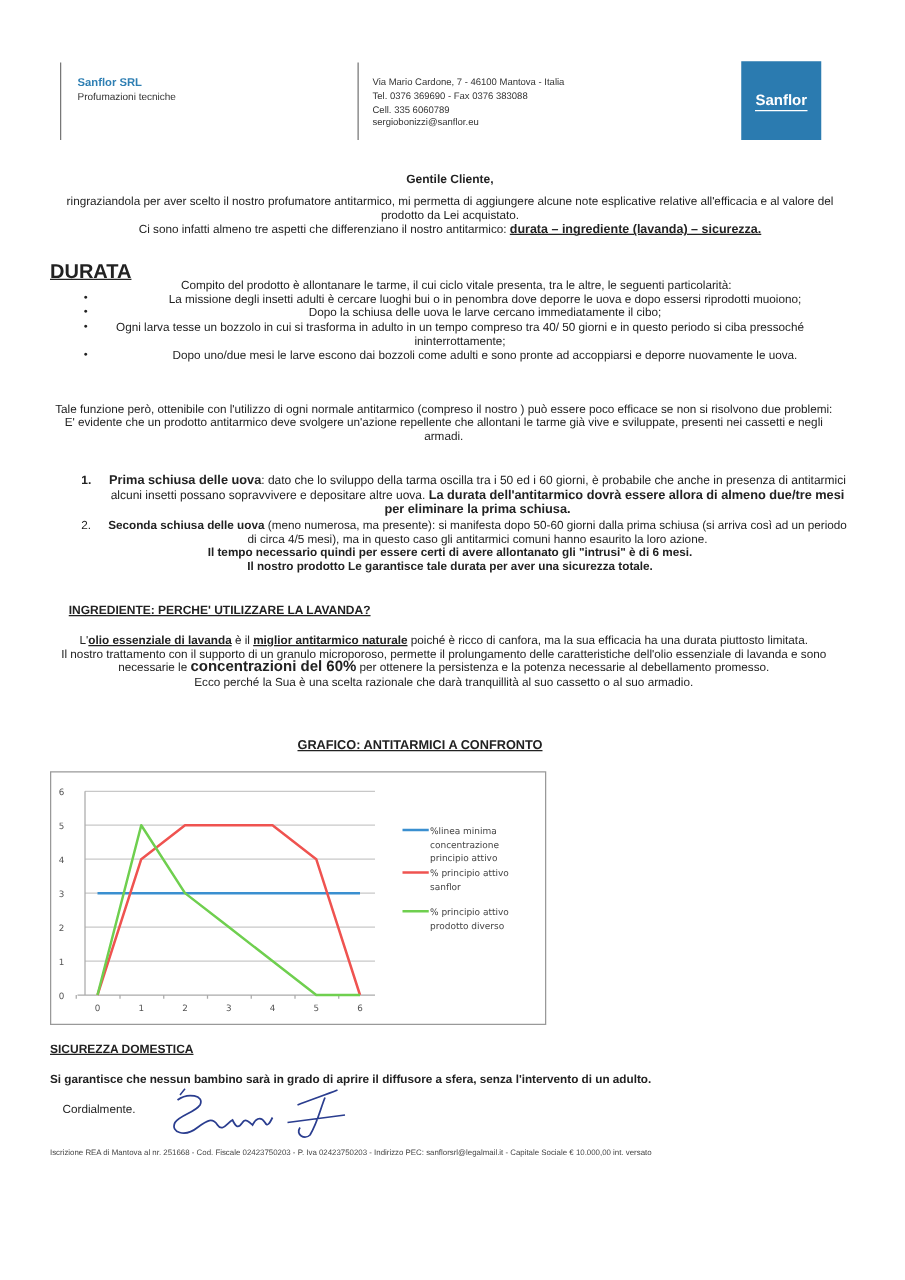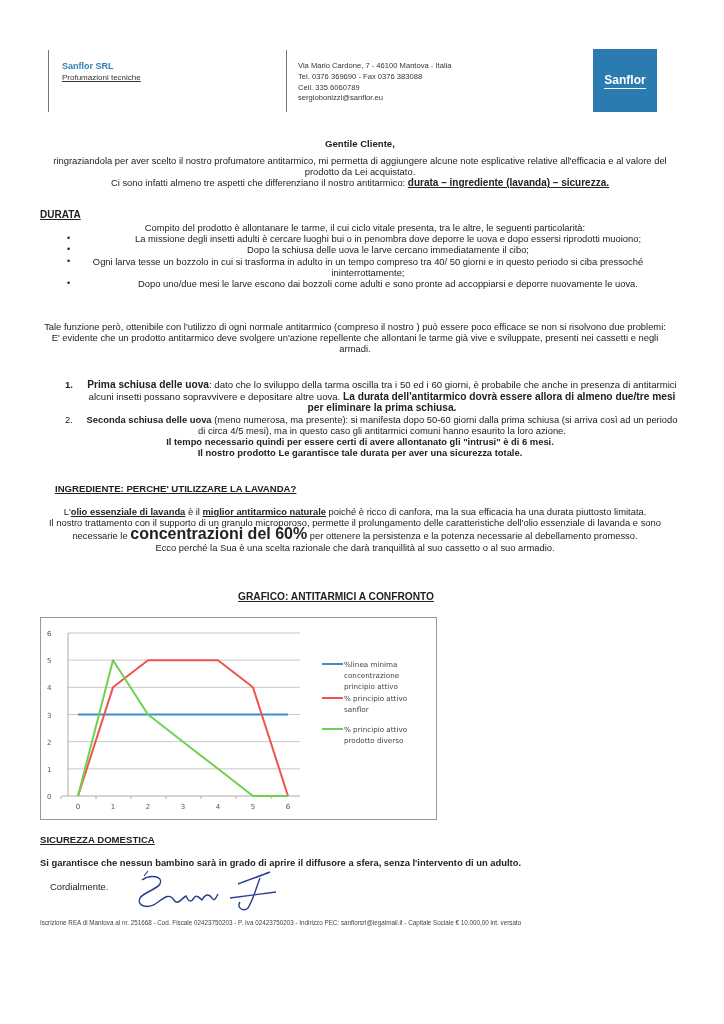--- a/index.html
+++ b/index.html
@@ -1,28 +1,28 @@
 <!DOCTYPE html>
 <html><head>
 <meta charset="utf-8">
 <style>
   html,body{margin:0;padding:0;background:#fff;}
   body{width:724px;height:1024px;position:relative;overflow:hidden;font-family:"Liberation Sans",sans-serif;color:#222;}
   .abs{position:absolute;}
   
   .lh-bar{position:absolute;width:1px;background:#777;}
   .lh-company{left:62px;top:61px;font-size:9px;font-weight:bold;color:#2f7fb3;}
-  .lh-sub{left:62px;top:73px;font-size:8px;color:#333;text-decoration:underline;}
+  .lh-sub{left:62px;top:73px;font-size:8px;color:#333;}
   .lh-addr{left:298px;top:61px;font-size:7.6px;color:#333;line-height:10.8px;}
   .logo{left:593px;top:49px;width:64px;height:63px;background:#2b7bb0;display:flex;align-items:center;justify-content:center;}
   .logo span{color:#fff;font-weight:bold;font-size:12px;border-bottom:1.5px solid #fff;padding-bottom:1px;}
   .txt{font-size:9.4px;line-height:11.2px;color:#222;text-align:center;}
   .b{font-weight:bold;}
   .u{text-decoration:underline;}
-  .heading{font-size:10px;font-weight:bold;text-decoration:underline;color:#222;}
+  .heading{font-size:16px;font-weight:bold;text-decoration:underline;color:#222;}
   ul.bl{margin:0;padding:0;list-style:none;}
   ul.bl li{position:relative;padding-left:46px;}
   ul.bl li::before{content:"•";position:absolute;left:27px;top:0;font-size:9px;}
   ol.nl{margin:0;padding:0;list-style:none;}
   ol.nl li{position:relative;padding-left:44px;}
   ol.nl li .num{position:absolute;left:25px;font-weight:bold;}
   .chart-box{left:40px;top:617px;width:395px;height:201px;border:1px solid #999;}
   svg text{font-family:"DejaVu Sans",sans-serif;}
   .footer{left:40px;top:919px;font-size:6.3px;color:#444;white-space:nowrap;}
 </style>
@@ -75,21 +75,21 @@
       <span class="num" style="font-weight:normal;">2.</span><span class="b">Seconda schiusa delle uova</span><span> (meno numerosa, ma presente): si manifesta dopo 50-60 giorni dalla prima schiusa (si arriva così ad un periodo di circa 4/5 mesi), ma in questo caso gli antitarmici comuni hanno esaurito la loro azione.</span>
     </li>
   </ol>
   <div class="b">Il tempo necessario quindi per essere certi di avere allontanato gli "intrusi" è di 6 mesi.</div>
   <div class="b">Il nostro prodotto Le garantisce tale durata per aver una sicurezza totale.</div>
 </div>
 
 <div class="abs heading" style="left:55px;top:483px;font-size:9.6px;">INGREDIENTE:  PERCHE' UTILIZZARE LA LAVANDA?</div>
 <div class="abs txt" style="left:40px;top:506px;width:630px;">
   <div><span>L'</span><span class="b u">olio essenziale di lavanda</span><span> è il </span><span class="b u">miglior antitarmico naturale</span><span> poiché è ricco di canfora, ma la sua efficacia ha una durata piuttosto limitata.</span></div>
-  <div><span>Il nostro trattamento con il supporto di un granulo microporoso, permette il prolungamento delle caratteristiche dell'olio essenziale di lavanda e sono necessarie  le </span><span class="b" style="font-size:16px;margin-top:20px;">concentrazioni del 60%</span><span> per ottenere la persistenza e la potenza necessarie al debellamento promesso.</span></div>
+  <div><span>Il nostro trattamento con il supporto di un granulo microporoso, permette il prolungamento delle caratteristiche dell'olio essenziale di lavanda e sono necessarie  le </span><span class="b" style="font-size:12px;margin-top:20px;">concentrazioni del 60%</span><span> per ottenere la persistenza e la potenza necessarie al debellamento promesso.</span></div>
   <div>Ecco perché la Sua è una scelta razionale che darà tranquillità al suo cassetto o al suo armadio.</div>
 </div>
 
 <div class="abs heading" style="left:238px;top:591px;font-size:10.2px;">GRAFICO: ANTITARMICI A CONFRONTO</div>
 
 <div class="abs chart-box">
   <svg id="chart" width="395" height="201" viewBox="0 0 395 201">
       <line x1="27" y1="150.83333333333334" x2="259" y2="150.83333333333334" stroke="#c8c8c8" stroke-width="1"></line>
       <line x1="27" y1="123.66666666666667" x2="259" y2="123.66666666666667" stroke="#c8c8c8" stroke-width="1"></line>
       <line x1="27" y1="96.5" x2="259" y2="96.5" stroke="#c8c8c8" stroke-width="1"></line>

